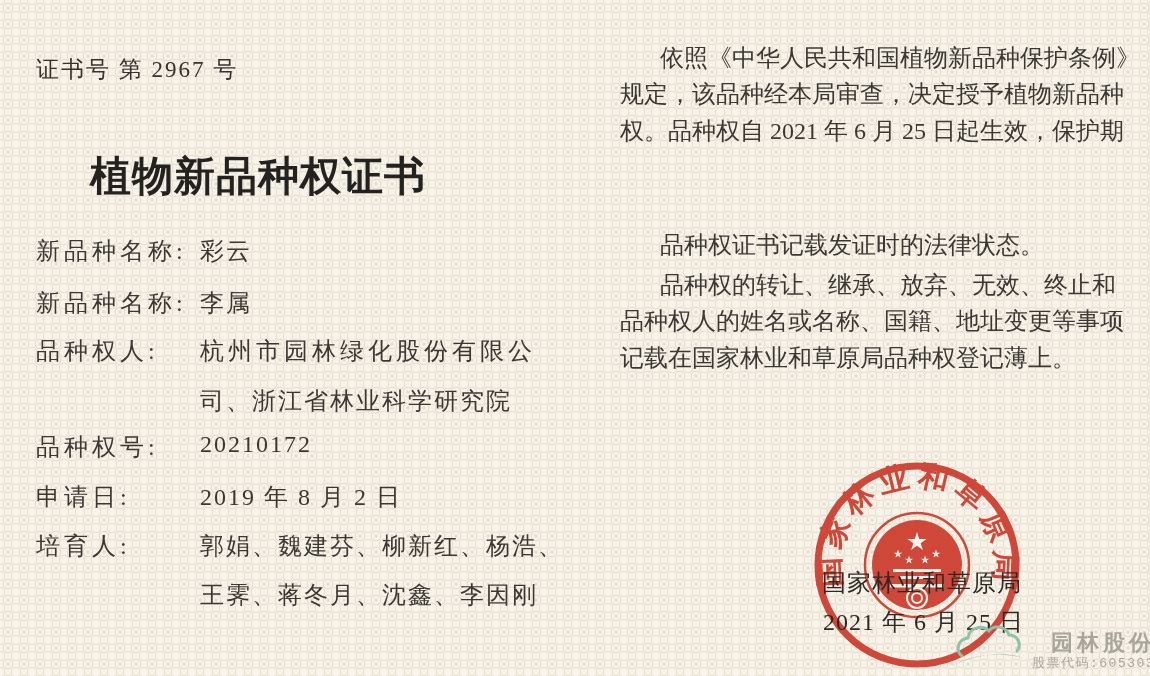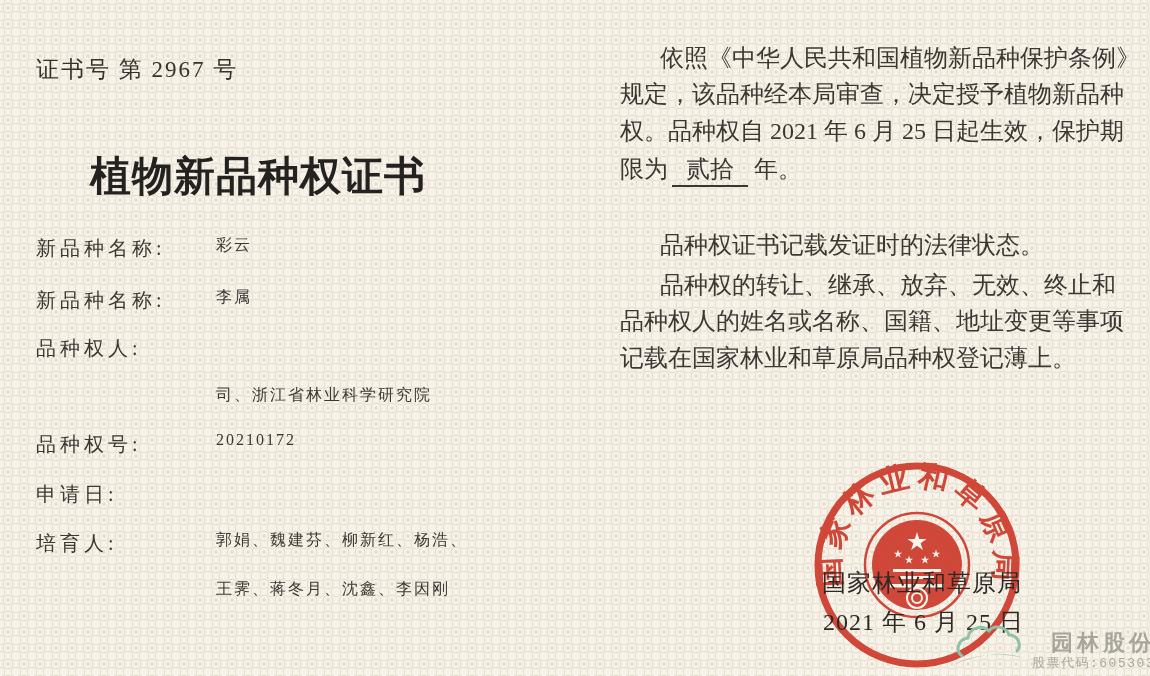--- a/index.html
+++ b/index.html
@@ -14,22 +14,22 @@
       radial-gradient(circle, rgba(198,180,146,0) 4px, rgba(198,180,146,0.40) 4.8px, rgba(198,180,146,0) 5.7px);
     background-size:16px 16px,16px 16px,16px 16px;
     background-position:0 0,0 0,8px 8px;
     font-family:"Liberation Serif","DejaVu Serif",serif;
     color:#3b3834;
   }
   .abs{position:absolute;white-space:nowrap;}
   .cert-no{left:36px;top:54px;font-size:23px;letter-spacing:2px;color:#35322e;}
   .title{left:82px;top:141px;font-size:41px;font-weight:700;letter-spacing:1px;
          font-family:"Liberation Sans","DejaVu Sans",sans-serif;color:#242220;margin:8px;}
-  .flabel{left:36px;font-size:20px;letter-spacing:4px;}
-  .fvalue{left:216px;font-size:16px;letter-spacing:2px;}
+  .flabel{left:36px;font-size:24px;letter-spacing:4px;}
+  .fvalue{left:200px;font-size:24px;letter-spacing:2px;}
   .fvalue.wide{letter-spacing:4px;}
   .rline{left:620px;width:525px;font-size:24px;letter-spacing:0;}
   .rline.indent{padding-left:40px;}
   .u-term{display:inline-block;border-bottom:2px solid #3b3834;padding:0 14px;margin:0 6px 0 4px;}
   .seal-svg{left:810px;top:458px;opacity:.92;}
   .seal-text{font-size:24px;color:#2d2a26;letter-spacing:1px;}
   .authority{left:822px;top:567px;}
   .seal-date{left:823px;top:606px;}
   .wm-name{left:1031px;top:628px;font-size:22px;font-weight:700;letter-spacing:4px;
            font-family:"Liberation Sans","DejaVu Sans",sans-serif;color:#a8a69c;margin-left:20px;}
@@ -45,35 +45,36 @@
   <div class="abs cert-no">证书号 第 2967 号</div>
   <h1 class="abs title">植物新品种权证书</h1>
 
   <div class="abs flabel" style="top:235px">新品种名称:</div>
   <div class="abs fvalue" style="top:235px">彩云</div>
 
   <div class="abs flabel" style="top:287px">新品种名称:</div>
   <div class="abs fvalue" style="top:287px">李属</div>
 
   <div class="abs flabel" style="top:335px">品种权人:</div>
+  <div class="abs fvalue wide" style="top:335px">杭州市园林绿化股份有限公</div>
   <div class="abs fvalue" style="top:385px">司、浙江省林业科学研究院</div>
 
   <div class="abs flabel" style="top:431px">品种权号:</div>
   <div class="abs fvalue" style="top:431px">20210172</div>
 
   <div class="abs flabel" style="top:481px">申请日:</div>
+  <div class="abs fvalue" style="top:481px">2019 年 8 月 2 日</div>
 
   <div class="abs flabel" style="top:530px">培育人:</div>
   <div class="abs fvalue" style="top:530px">郭娟、魏建芬、柳新红、杨浩、</div>
   <div class="abs fvalue" style="top:579px">王霁、蒋冬月、沈鑫、李因刚</div>
 
   <div class="abs rline indent" style="top:42px">依照《中华人民共和国植物新品种保护条例》</div>
   <div class="abs rline" style="top:78px">规定，该品种经本局审查，决定授予植物新品种</div>
   <div class="abs rline" style="top:115px">权。品种权自 2021 年 6 月 25 日起生效，保护期</div>
-  <div class="abs rline" style="top:153px"><span>限为</span><span class="u-term">贰拾</span><span>年。</span></div>
 
   <div class="abs rline indent" style="top:229px">品种权证书记载发证时的法律状态。</div>
   <div class="abs rline indent" style="top:269px">品种权的转让、继承、放弃、无效、终止和</div>
   <div class="abs rline" style="top:342px">记载在国家林业和草原局品种权登记薄上。</div>
   <div class="abs rline" style="top:305px">品种权人的姓名或名称、国籍、地址变更等事项</div>
 
   <svg class="abs seal-svg" width="214" height="214" viewBox="0 0 214 214">
     <defs>
       <path id="sealArc" d="M 33.6 133 A 78 78 0 1 1 180.4 133" fill="none"></path>
       <path id="star" d="M0,-1 L0.2245,-0.309 L0.9511,-0.309 L0.3633,0.118 L0.5878,0.809 L0,0.382 L-0.5878,0.809 L-0.3633,0.118 L-0.9511,-0.309 L-0.2245,-0.309 Z"></path>

